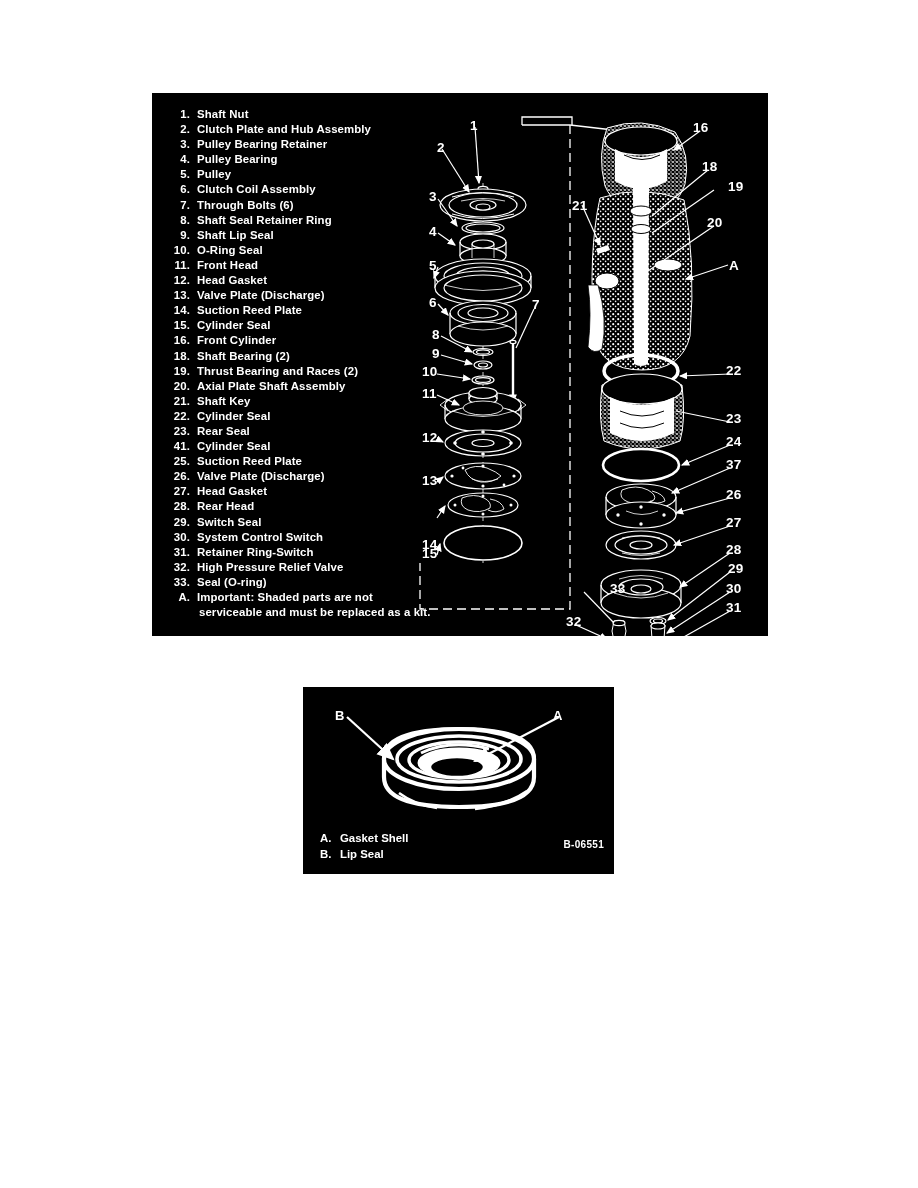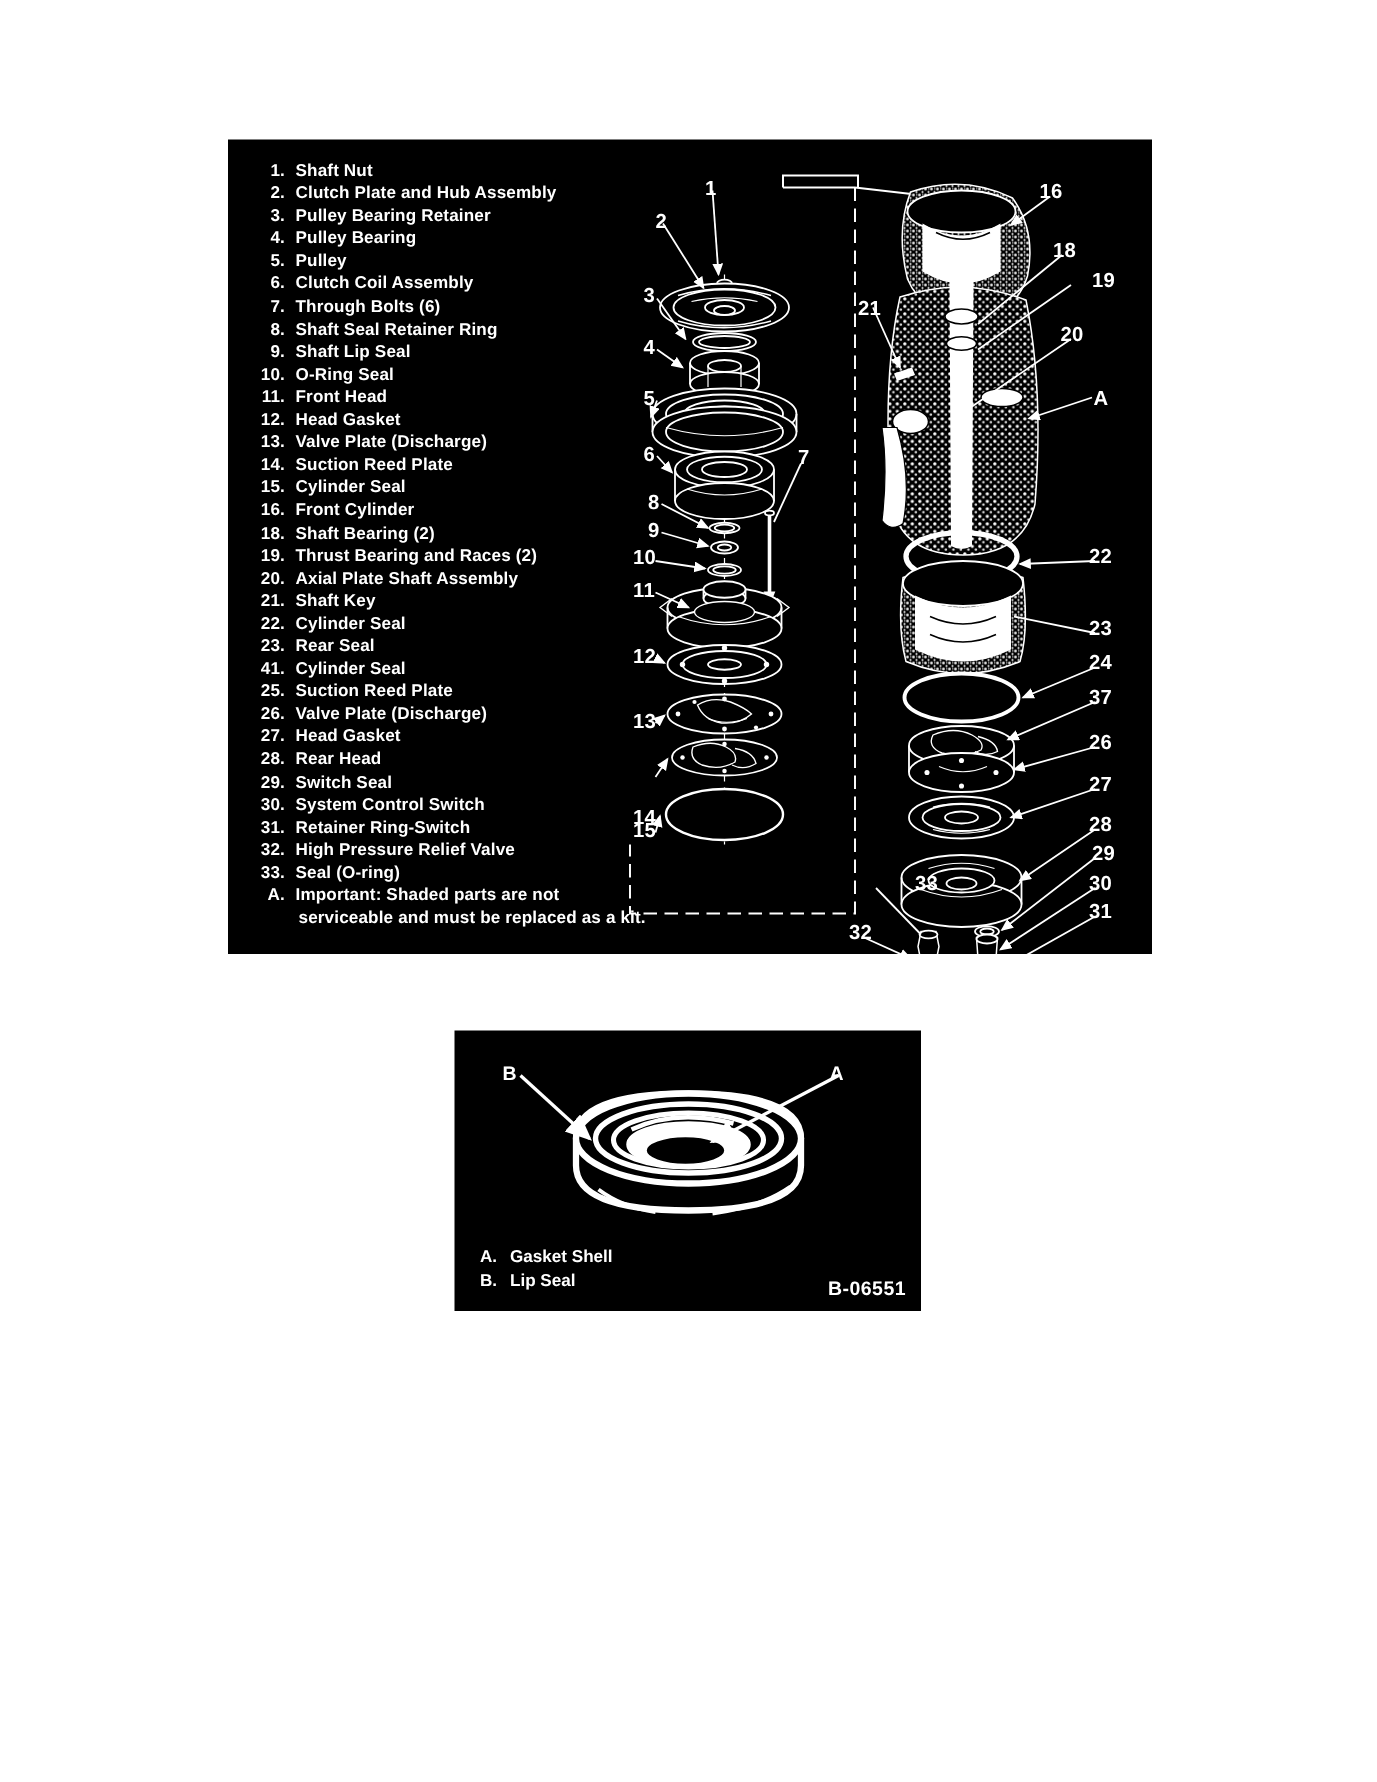--- a/index.html
+++ b/index.html
@@ -105,23 +105,23 @@
     color: #ffffff;
     font-size: 11.4px;
     line-height: 15.6px;
     font-weight: 600;
   }
   .bf-legend-row { display: flex; }
   .bf-legend-key { width: 20px; flex: 0 0 20px; }
   #figure-id {
     position: absolute;
     right: 10px;
-    bottom: 8px;
+    bottom: 24px;
     color: #ffffff;
-    font-size: 13px;
+    font-size: 10px;
     font-weight: 600;
     letter-spacing: 0.3px;
   }
 </style>
 </head>
 <body>
 
 <div id="top-figure">
 
   <div id="parts-legend">

